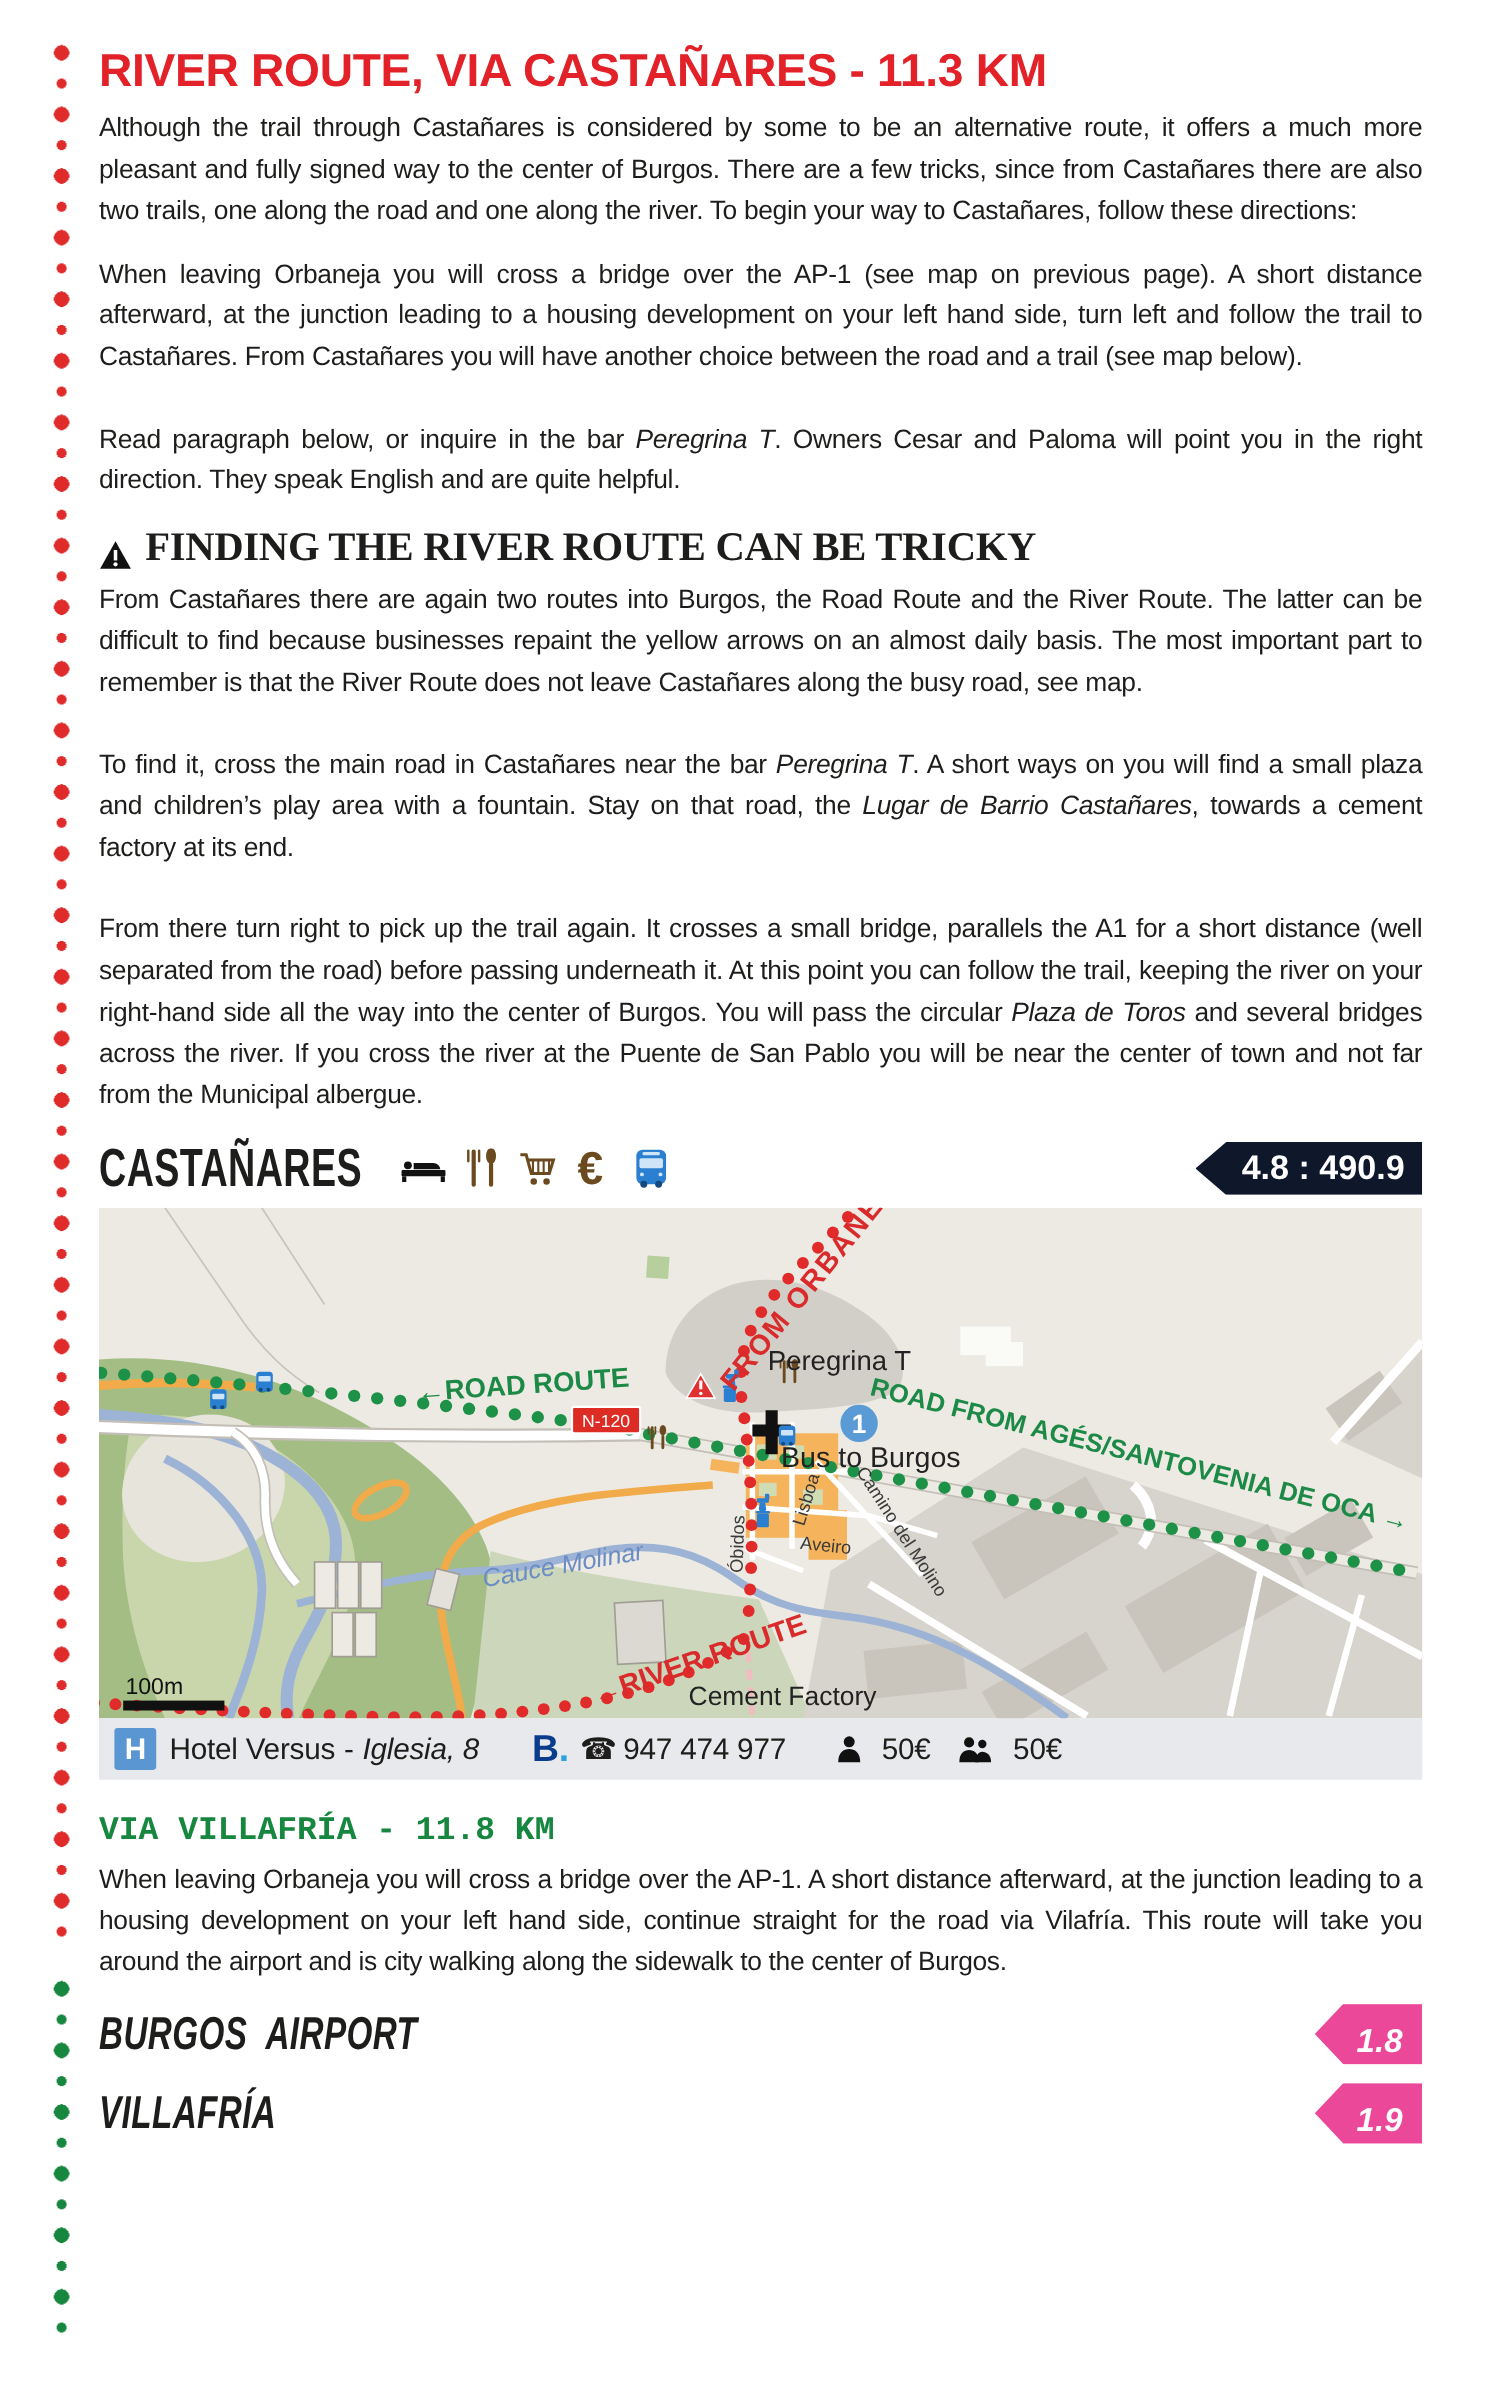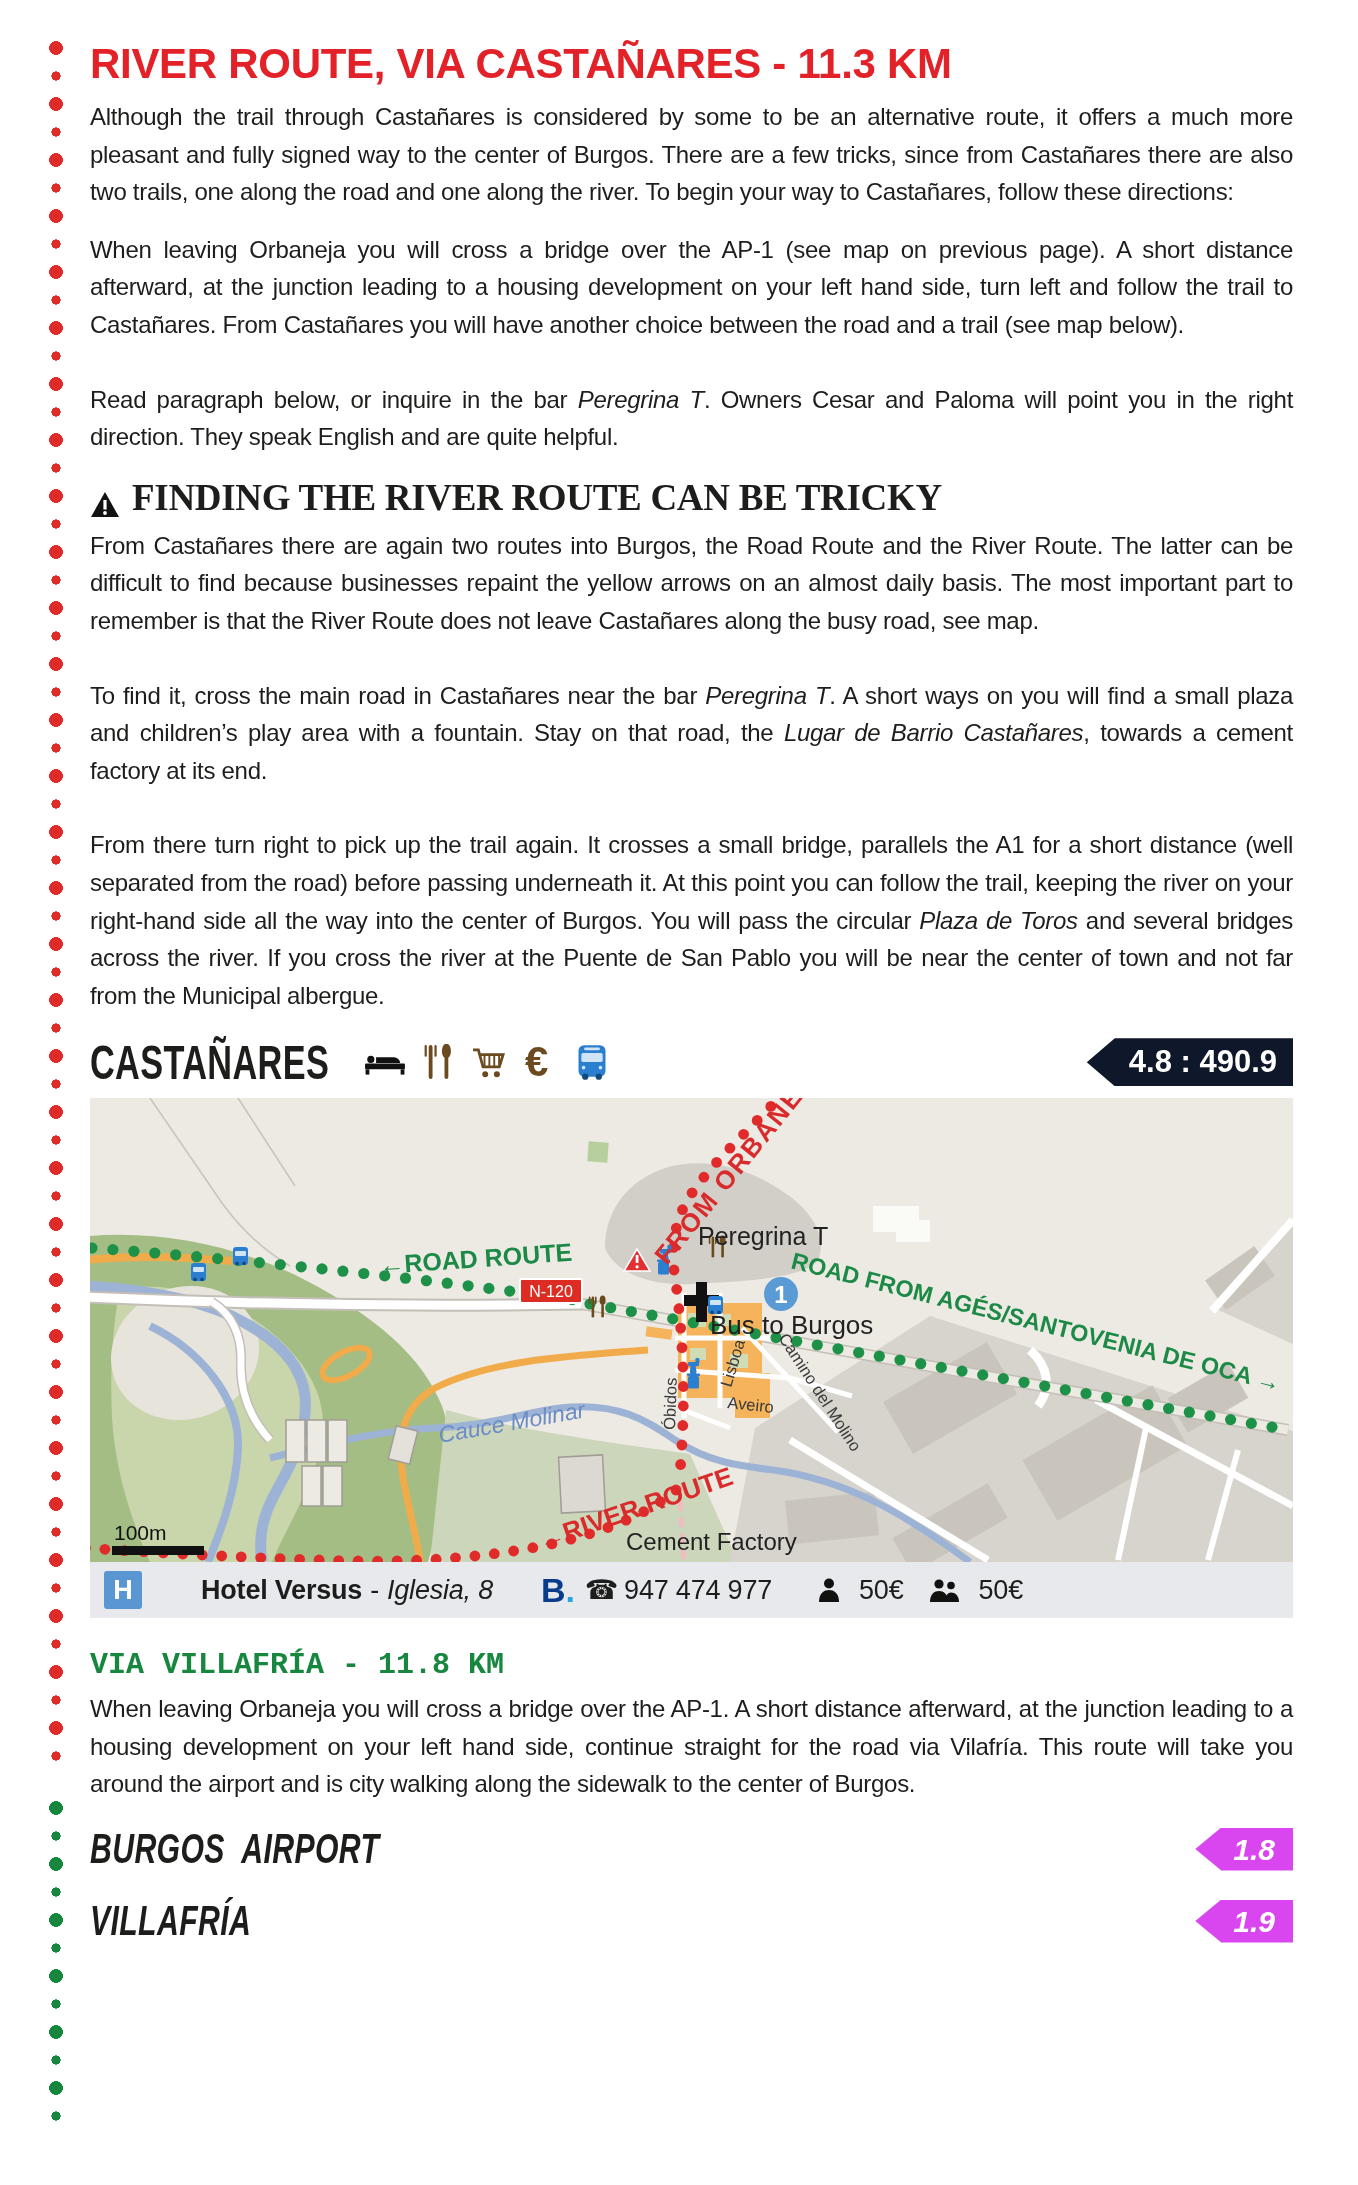--- a/index.html
+++ b/index.html
@@ -33,33 +33,33 @@
   .town-row{display:flex;align-items:center;height:68px;margin:2px 0 2px 0;}
   .cond{font-weight:bold;white-space:pre;display:inline-block;transform-origin:left center;}
   .town-name-wrap{width:252px;overflow:visible;}
   .town-name{font-size:49px;transform:scaleX(0.70);letter-spacing:0.5px;}
   .svc-icons{display:flex;align-items:center;gap:17px;margin-left:22px;}
   .euro{color:#6b4a1f;font-weight:bold;font-size:42px;line-height:1;}
   .badge{color:#fff;font-weight:bold;margin-left:auto;}
   .badge.red{background:#0f172a;font-size:31px;height:48px;line-height:48px;
              padding:0 16px 0 42px;
              clip-path:polygon(28px 0,100% 0,100% 100%,28px 100%,0 50%);}
-  .badge.green{background:#d946ef;font-size:30px;height:43px;line-height:43px;
-             padding:0 18px 0 38px;
+  .badge.green{background:#ec4899;font-size:30px;height:43px;line-height:43px;
+             padding:12px 18px 0 38px;
              clip-path:polygon(26px 0,100% 0,100% 100%,26px 100%,0 50%);}
 
   .map-wrap{width:1203px;height:464px;}
   .map-wrap svg{display:block;}
 
   
   .hotel{display:flex;align-items:center;background:#e7e9ec;height:56px;width:1175px;
          padding:0 14px;font-size:27px;letter-spacing:-0.2px;}
   .hmark{width:38px;height:38px;background:#5a96d2;color:#fff;font-weight:bold;font-size:27px;
          display:flex;align-items:center;justify-content:center;border-radius:3px;margin-right:12px;}
-  .hname{font-weight:bold;margin-left:47px;}
+  .hname{font-weight:normal;}
   .hsep{margin:0 8px;}
   .haddr{font-style:italic;}
   .bkB{font-weight:bold;color:#0a3c8c;font-size:34px;margin-left:48px;}
   .bkdot{font-weight:bold;color:#29a3dd;font-size:34px;margin-right:8px;}
   .phoneglyph{font-size:27px;margin:0 6px 0 2px;}
   .price{display:flex;align-items:center;gap:19px;}
   .gap40{width:46px;}
 
   .place-row{display:flex;align-items:center;margin-top:20px;height:52px;font-style:italic;}
   .place-wrap1{width:330px;}

